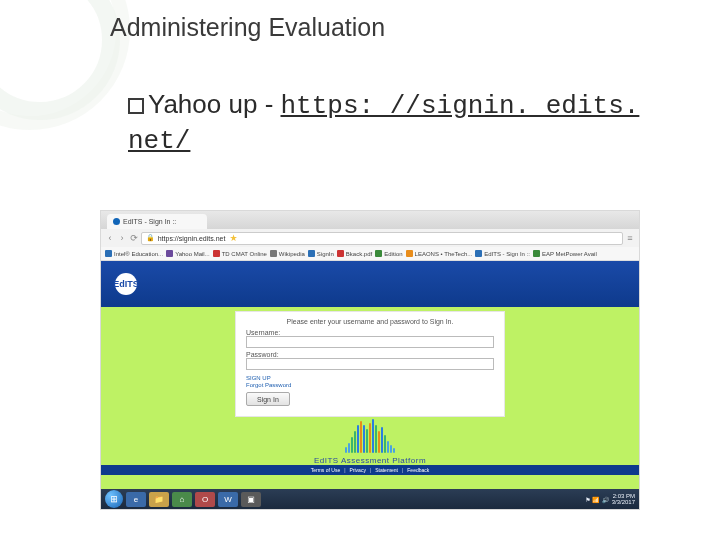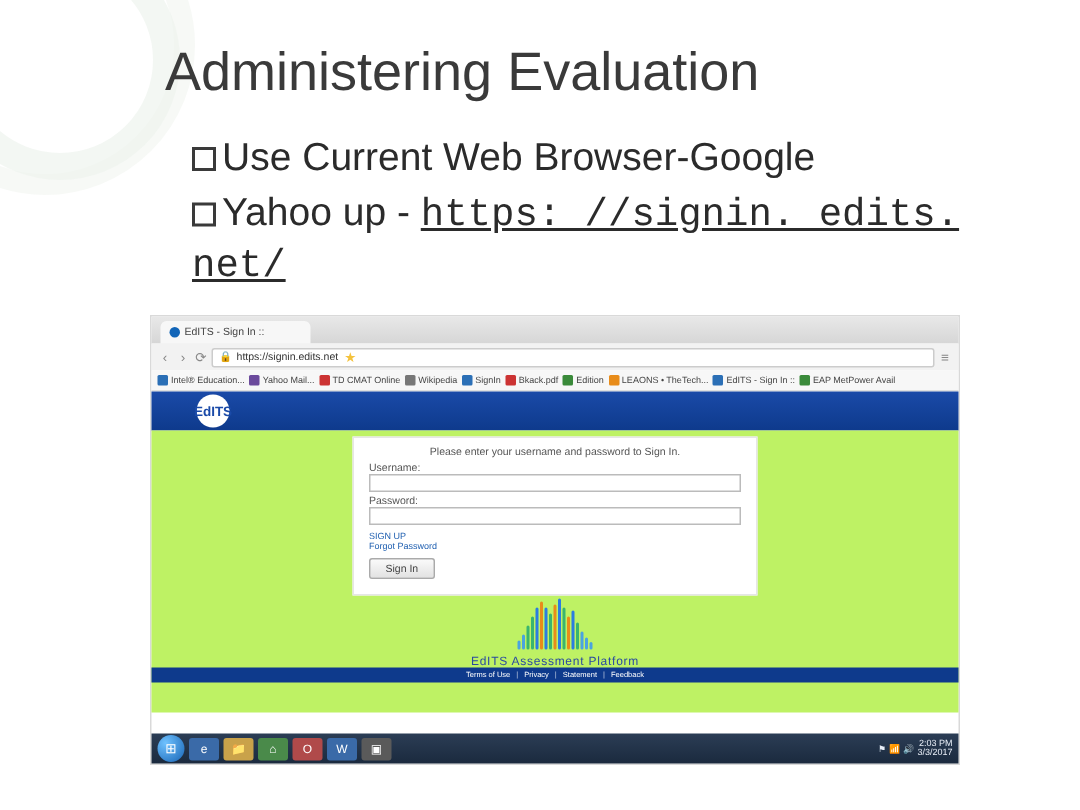--- a/index.html
+++ b/index.html
@@ -18,22 +18,22 @@
     opacity: 0.7;
   }
   .corner-deco2 {
     position: absolute; top: -70px; left: -70px;
     width: 200px; height: 200px;
     border-radius: 50%;
     border: 14px solid #f1f5f0;
     opacity: 0.6;
   }
   .slide-title {
-    position: absolute; top: 27px; left: 110px; right: 30px;
-    font-size: 36px; color: #3a3a3a;
+    position: absolute; top: 13px; left: 110px; right: 30px;
+    font-size: 25px; color: #3a3a3a;
     font-weight: 400;
   }
   .bullets {
     position: absolute; top: 88px; left: 128px; right: 50px;
     font-size: 26px; color: #2b2b2b;
     line-height: 1.25;
   }
   .bullet-row { margin-bottom: 4px; }
   .bullet-box {
     display: inline-block;
@@ -88,24 +88,24 @@
     display: flex; align-items: center;
     gap: 3px; padding: 0 4px;
     font-size: 6px; color: #444;
     border-bottom: 1px solid #dedede;
     overflow: hidden;
   }
   .bm { display: flex; align-items: center; gap: 2px; white-space: nowrap; }
   .bm .ico { width: 7px; height: 7px; background:#777; border-radius:1px; }
   .bm .ico.red { background:#c33;} .bm .ico.blue{background:#2b6fb6;} .bm .ico.green{background:#3a8a3a;} .bm .ico.orange{background:#e88c1a;} .bm .ico.purple{background:#6b4a9c;}
   .brand-band {
-    height: 26px;
+    height: 46px;
     background: linear-gradient(#1a4aa8,#0e3a8c);
     display: flex; align-items: center;
-    padding-left: 30px;
+    padding-left: 14px;
   }
   .brand-circle {
     width: 22px; height: 22px; border-radius: 50%;
     background: #fff; color:#1a4aa8;
     font-size: 9px; font-weight: bold;
     display:flex; align-items:center; justify-content:center;
   }
   .content-area {
     background: #bef264;
     flex: 1;
@@ -200,23 +200,20 @@
 </style>
 </head>
 <body>
 
 <div class="corner-deco2"></div>
 <div class="corner-deco"></div>
 
 <h1 class="slide-title">Administering Evaluation</h1>
 
 <div class="bullets">
-  <div class="bullet-row">
-    <span class="bullet-box"></span><span>Use</span><span> Current Web Browser-Google</span>
-  </div>
   <div class="bullet-row">
     <span class="bullet-box"></span><span>Yahoo</span><span> up - </span><a class="link">https: //signin. edits. net/</a>
   </div>
 </div>
 
 <div class="screenshot">
   <div class="browser-tabbar">
     <div class="tab">
       <span class="favicon"></span>
       <span>EdITS - Sign In ::</span>

